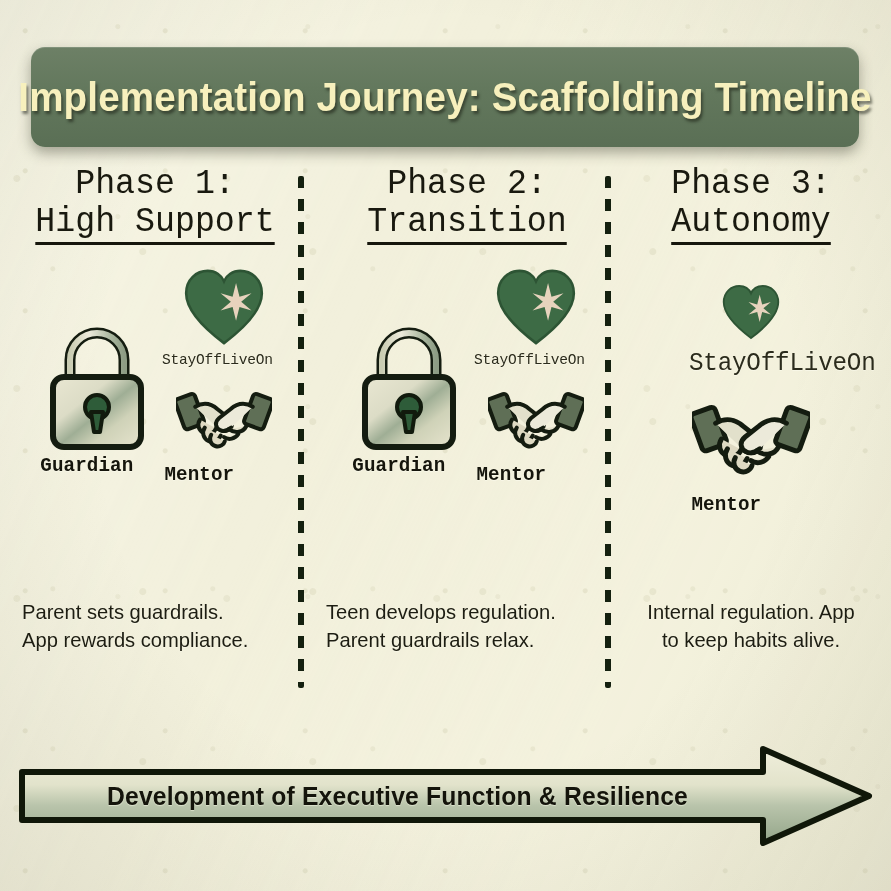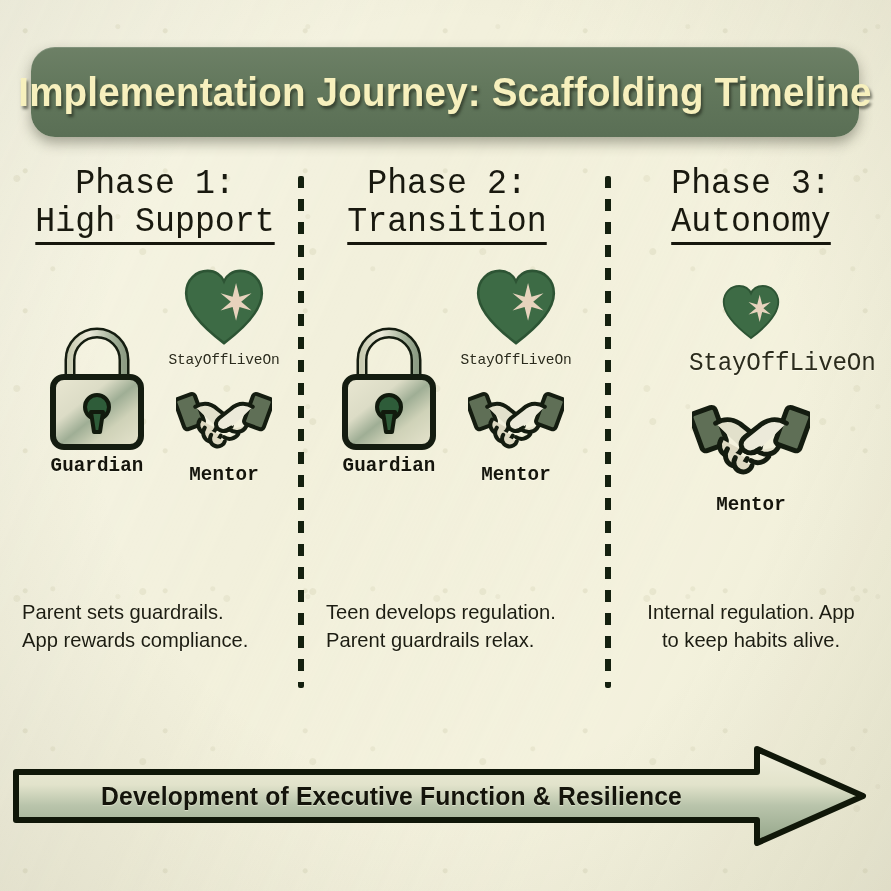--- a/index.html
+++ b/index.html
@@ -40,22 +40,22 @@
   }
 
   .layer { position: relative; z-index: 2; }
 
   
   #title-banner {
     position: absolute;
     left: 31px;
     top: 47px;
     width: 828px;
-    height: 90px;
-    border-radius: 24px;
+    height: 100px;
+    border-radius: 14px;
     background: linear-gradient(180deg, #6d8066 0%, #63785d 42%, #5a6f55 100%);
     box-shadow: 0 6px 13px rgba(60,62,45,.42), inset 0 1px 0 rgba(255,255,255,.14);
     display: flex;
     align-items: center;
     justify-content: center;
   }
   #title-text {
     font-size: 41px;
     font-weight: 700;
     letter-spacing: .2px;
@@ -66,21 +66,21 @@
   }
 
   
   .phase-col {
     position: absolute;
     top: 165px;
     width: 286px;
     font-family: Liberation Mono, monospace;
   }
   #phase-col-0 { left: 12px; }
-  #phase-col-1 { left: 304px; }
+  #phase-col-1 { left: 324px; }
   #phase-col-2 { left: 608px; }
 
   .phase-heading {
     text-align: center;
     color: #19190f;
     font-size: 35px;
     line-height: 1.09;
     font-weight: 400;
     transform: scaleX(.95);
   }
@@ -90,21 +90,21 @@
     padding-bottom: 1px;
   }
 
   
   .icon-area {
     position: relative;
     height: 270px;
     margin-top: 16px;
   }
 
-  .icon-block { position: absolute; text-align: center; }
+  .icon-block { position: absolute; text-align: left; }
 
   .role-label {
     font-size: 20px;
     font-weight: 700;
     color: #15150c;
     letter-spacing: .1px;
     transform: scaleX(.96);
     text-shadow: 0 1px 1px rgba(255,255,245,.5);
   }
 
@@ -150,21 +150,21 @@
     background-image: linear-gradient(180deg, #14200f 0 12px, rgba(0,0,0,0) 12px 23px);
     background-size: 6px 23px;
     border-radius: 2px;
   }
   #divider-1 { left: 298px; }
   #divider-2 { left: 605px; }
 
   
   #arrow-wrap {
     position: absolute;
-    left: 12px;
+    left: 18px;
     top: 744px;
     width: 855px;
     height: 104px;
   }
   #arrow-label {
     position: absolute;
     left: 0; right: 96px;
     top: 0; bottom: 0;
     display: flex;
     align-items: center;

